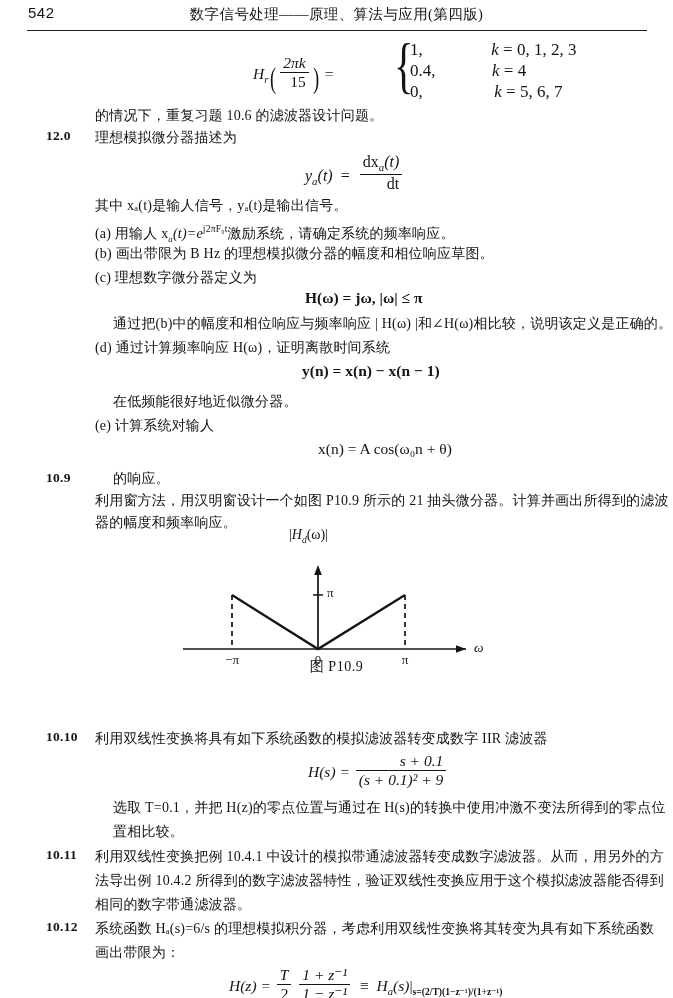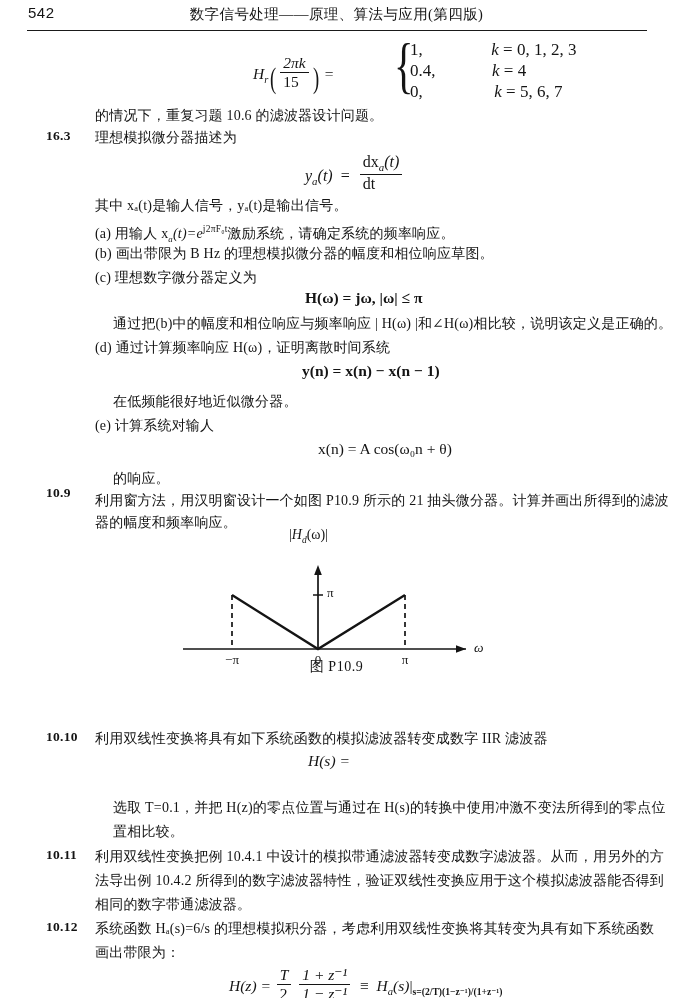--- a/index.html
+++ b/index.html
@@ -66,21 +66,21 @@
     position: absolute;
     font-family: "Liberation Serif", "DejaVu Serif", serif;
     font-size: 15.5px;
     white-space: nowrap;
   }
   .mi { font-style: italic; }
   .mup { font-style: normal; }
   .frac {
     display: inline-block;
     vertical-align: -0.52em;
-    text-align: left;
+    text-align: right;
     line-height: 1.18;
     margin: 0 2px;
   }
   .frac .nu { display: block; padding: 0 3px; }
   .frac .de { display: block; padding: 0 3px; border-top: 1.1px solid #141414; }
   .big-paren {
     display: inline-block;
     font-size: 30px;
     vertical-align: -0.30em;
     font-style: normal;
@@ -170,21 +170,21 @@
   <div class="row" style="left:16px; top:42px;">
     <span class="mup">0,</span>
     <span style="display:inline-block;width:63px;"></span>
     <span class="mi">k</span>
     <span class="mup">= 5, 6, 7</span>
   </div>
 </div>
 
 <div class="body-line" style="left:95px; top:105px;text-align:right;">的情况下，重复习题 10.6 的滤波器设计问题。</div>
 
-<div class="num" style="left:46px; top:128px;">16.3</div>
+<div class="num" style="left:46px; top:128px;">12.0</div>
 <div class="body-line" style="left:95px; top:127px;">理想模拟微分器描述为</div>
 
 <div class="math" style="left:305px; top:153px; font-size:16px;">
   <span class="mi">y</span><sub>a</sub><span class="mi">(t)</span>
   <span style="margin:0 4px;">=</span>
   <span class="frac">
     <span class="nu"><span class="mup">dx</span><sub>a</sub><span class="mi">(t)</span></span>
     <span class="de mup"><span>dt</span></span>
   </span>
 </div>
@@ -221,21 +221,21 @@
 
 <div class="body-line" style="left:95px; top:415px;">
   <span>(e)</span>
   <span>计算系统对输人</span>
 </div>
 
 <div class="math" style="left:318px; top:440px;">x(n) = A cos(ω₀n + θ)</div>
 
 <div class="body-line" style="left:113px; top:468px;">的响应。</div>
 
-<div class="num" style="left:46px; top:485px;">10.9</div>
+<div class="num" style="left:46px; top:470px;">10.9</div>
 <div class="body-line" style="left:95px; top:490px;">利用窗方法，用汉明窗设计一个如图 P10.9 所示的 21 抽头微分器。计算并画出所得到的滤波</div>
 <div class="body-line" style="left:95px; top:512px;">器的幅度和频率响应。</div>
 
 <div class="figure">
   <div class="fig-ylabel">
     <span>|</span><span class="mi">H</span><sub>d</sub><span>(ω)</span><span>|</span>
   </div>
 
   <svg width="673" height="140" viewBox="0 0 673 140" style="position:absolute; left:0; top:0;">
 
@@ -260,20 +260,24 @@
   <div class="axis-omega">ω</div>
 
   <div class="fig-caption">图 P10.9</div>
 </div>
 
 <div class="num" style="left:46px; top:729px;">10.10</div>
 <div class="body-line" style="left:95px; top:728px;">利用双线性变换将具有如下系统函数的模拟滤波器转变成数字 IIR 滤波器</div>
 
 <div class="math" style="left:308px; top:752px;">
   <span class="mi">H(s) =</span>
+  <span class="frac" style="vertical-align:-0.55em;">
+    <span class="nu mi">s + 0.1</span>
+    <span class="de mi">(s + 0.1)² + 9</span>
+  </span>
 </div>
 
 <div class="body-line" style="left:113px; top:797px;">选取 T=0.1，并把 H(z)的零点位置与通过在 H(s)的转换中使用冲激不变法所得到的零点位</div>
 <div class="body-line" style="left:113px; top:821px;">置相比较。</div>
 
 <div class="num" style="left:46px; top:847px;">10.11</div>
 <div class="body-line" style="left:95px; top:846px;">利用双线性变换把例 10.4.1 中设计的模拟带通滤波器转变成数字滤波器。从而，用另外的方</div>
 <div class="body-line" style="left:95px; top:870px;">法导出例 10.4.2 所得到的数字滤波器特性，验证双线性变换应用于这个模拟滤波器能否得到</div>
 <div class="body-line" style="left:95px; top:894px;">相同的数字带通滤波器。</div>
 

